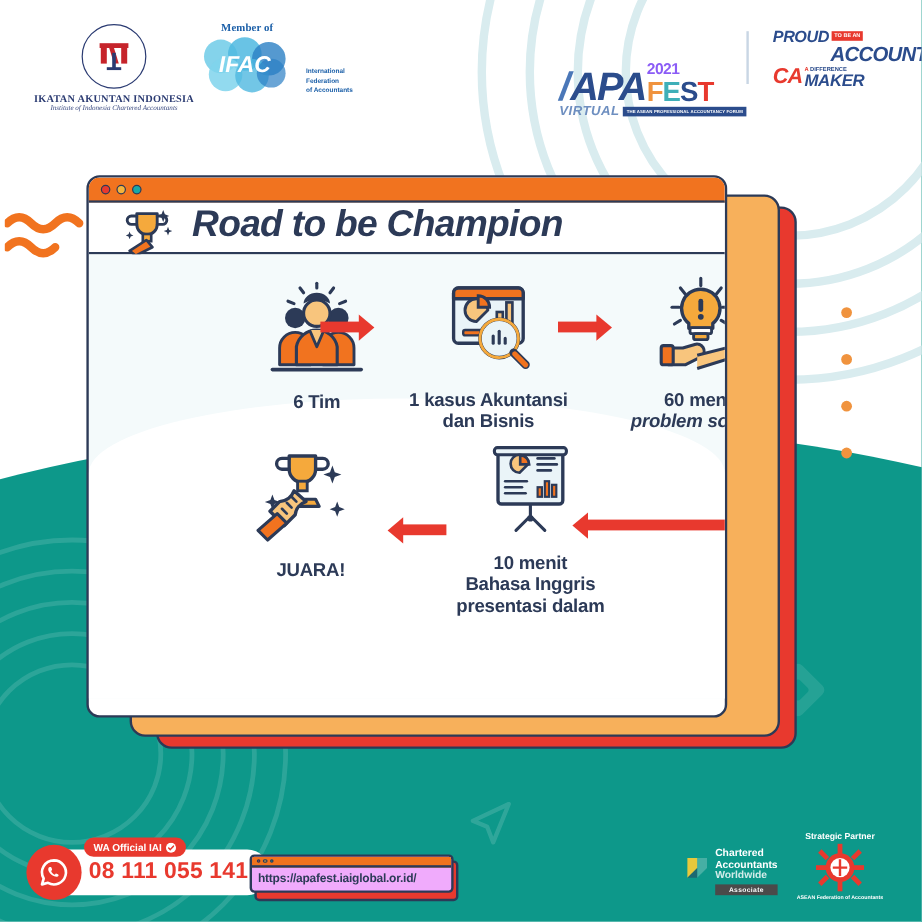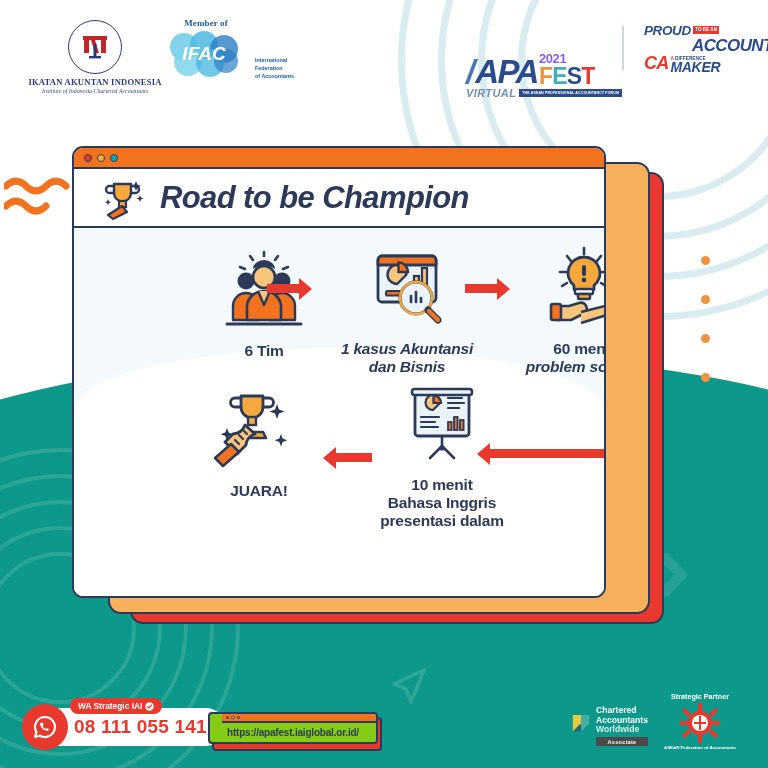--- a/index.html
+++ b/index.html
@@ -100,21 +100,21 @@
     border:2.6px solid #2C3A57; border-radius:11px; background:#fff; overflow:hidden;
   }
   .titlebar{
     height:21px; background:#F1731F; border-bottom:2.6px solid #2C3A57;
     display:flex; align-items:center; padding-left:10px; gap:5px;
   }
   .tb-dot{width:8px;height:8px;border-radius:50%;border:1.4px solid #2C3A57;}
   .tb-dot.r{background:#E8392E;} .tb-dot.y{background:#F5B33C;} .tb-dot.t{background:#17A8A8;}
 
   .title-row{
-    height:59px; display:flex; align-items:center; gap:14px; padding-left:26px;
+    height:43px; display:flex; align-items:flex-start; gap:14px; padding-left:26px;
     border-bottom:2.6px solid #2C3A57; background:#fff;
   }
   .title-text{
     font-size:31px; font-weight:800; font-style:italic; color:#2C3A57;
     letter-spacing:-.6px;
   }
   .card-body{ position:relative; height:370px; background:#F4FAFB; }
   .body-white{
     position:absolute; left:0; bottom:0; width:100%; height:250px;
     background:#fff; border-radius:72% 72% 0 0 / 36% 36% 0 0;
@@ -157,21 +157,21 @@
   }
   .wa-badge{
     position:absolute; left:40px; top:-10px; background:#E8392E; color:#fff;
     font-size:8.4px; font-weight:700; padding:3px 8px; border-radius:9px;
     display:flex; align-items:center; gap:3px; white-space:nowrap;
   }
   .wa-num{font-size:19px; font-weight:800; color:#E8392E; letter-spacing:.2px;}
 
   .url-box{position:absolute; left:208px; bottom:24px; width:170px;}
   .url-shadow{position:absolute; left:4px; top:5px; width:170px; height:34px; background:#E8392E; border:2px solid #2C3A57; border-radius:4px;}
-  .url-win{position:relative; width:170px; border:2px solid #2C3A57; border-radius:4px; overflow:hidden; background:#84cc16;padding-left:12px;}
+  .url-win{position:relative; width:170px; border:2px solid #2C3A57; border-radius:4px; overflow:hidden; background:#f0abfc;}
   .url-bar{height:9px; background:#F1731F; border-bottom:2px solid #2C3A57; display:flex; align-items:center; gap:2px; padding-left:4px;}
   .url-dot{width:3.4px;height:3.4px;border-radius:50%;border:.8px solid #2C3A57;}
   .url-text{font-size:10px; font-weight:800; color:#2C3A57; padding:4px 5px; letter-spacing:-.2px; white-space:nowrap;}
 
   .caw{position:absolute; right:120px; bottom:22px; display:flex; align-items:center; gap:5px;}
   .caw-mark{width:20px;height:26px;}
   .caw-txt{font-size:8.6px; font-weight:700; color:#fff; line-height:1.12;}
   .caw-assoc{font-size:5.6px;font-weight:700;color:#fff;background:#4A4A4A;padding:1.5px 0;text-align:center;margin-top:2px;letter-spacing:.3px;}
 
   .sp{position:absolute; right:26px; bottom:18px; width:84px; text-align:center;}
@@ -340,21 +340,21 @@
             <path d="M32 19 a11 9 0 0 1 22 0 a20 20 0 0 0 -22 0 z" fill="#2C3A57"></path>
             <path d="M26 70 v-15 a17 17 0 0 1 17-14 a17 17 0 0 1 17 14 v15 z" fill="#F1731F" stroke="#2C3A57" stroke-width="2.6" stroke-linejoin="round"></path>
             <path d="M37 41 L43 55 L49 41" fill="#F8C57D" stroke="#2C3A57" stroke-width="2.4" stroke-linejoin="round"></path>
             <path d="M6 74 h74" stroke="#2C3A57" stroke-width="3" stroke-linecap="round"></path>
           </svg>
           <div class="lbl">6 Tim</div>
         </div>
 
         <div class="arrow-h" style="left:193px; top:56px; width:36px;"></div>
 
-        <div class="node" style="left:238px; top:16px; width:190px;font-style:italic;">
+        <div class="node" style="left:238px; top:16px; width:190px;">
           <svg width="86" height="86" viewBox="0 0 86 86">
             <rect x="14" y="12" width="58" height="46" rx="4" fill="#EAF4F8" stroke="#2C3A57" stroke-width="2.8"></rect>
             <path d="M14 16 a4 4 0 0 1 4-4 h50 a4 4 0 0 1 4 4 v5 h-58 z" fill="#F1731F" stroke="#2C3A57" stroke-width="2.8" stroke-linejoin="round"></path>
             <path d="M33 40 a9.5 9.5 0 1 1 9.5-9.5 z" fill="#F8C57D" stroke="#2C3A57" stroke-width="2.4"></path>
             <path d="M44 28 a9.5 9.5 0 0 0 -9.5-9.5 v9.5 z" fill="#F1731F" stroke="#2C3A57" stroke-width="2.4"></path>
             <rect x="22" y="47" width="17" height="4.5" rx="1.6" fill="#F1731F" stroke="#2C3A57" stroke-width="2"></rect>
             <rect x="50" y="32" width="5" height="14" fill="#F8C57D" stroke="#2C3A57" stroke-width="2.2"></rect>
             <rect x="58" y="24" width="5" height="22" fill="#F8C57D" stroke="#2C3A57" stroke-width="2.2"></rect>
             <circle cx="52" cy="54" r="16" fill="#EAF4F8" stroke="#2C3A57" stroke-width="3"></circle>
             <circle cx="52" cy="54" r="16" fill="none" stroke="#F5A93C" stroke-width="2.4"></circle>
@@ -462,21 +462,21 @@
   <div class="footer">
 
     <div class="wa-pill">
       <div class="wa-circle">
         <svg width="26" height="26" viewBox="0 0 26 26">
           <path d="M13 3 a10 10 0 0 0 -8.6 15.1 L3 23 l5-1.3 A10 10 0 1 0 13 3 z" fill="none" stroke="#fff" stroke-width="2.2" stroke-linejoin="round"></path>
           <path d="M9.6 8.4 c-.4 0-.9.2-1.1.7 -.3.6-.6 1.8 .3 3.3 .9 1.6 2.6 3.2 4.4 3.9 1.5 .6 2.4 .4 2.9 .1 .5-.3 .8-.9 .7-1.3 -.1-.3-1.9-1.2-2.2-1.1 -.3 .1-.6 .8-.9 .9 -.3 .1-1.3-.5-2.1-1.4 -.8-.9-1-1.6-.9-1.8 .1-.2 .6-.5 .7-.8 .1-.3-.6-2.1-.9-2.3 -.2-.1-.6-.2-.9-.2z" fill="#fff"></path>
         </svg>
       </div>
       <div class="wa-badge">
-        <span>WA Strategic IAI</span>
+        <span>WA Official IAI</span>
         <svg width="9" height="9" viewBox="0 0 12 12">
           <circle cx="6" cy="6" r="5.6" fill="#fff"></circle>
           <path d="M3.4 6.2 L5.2 8 L8.7 4.2" stroke="#E8392E" stroke-width="1.7" fill="none" stroke-linecap="round" stroke-linejoin="round"></path>
         </svg>
       </div>
       <span class="wa-num">08 111 055 141</span>
     </div>
 
     <div class="url-box">
       <div class="url-shadow"></div>

